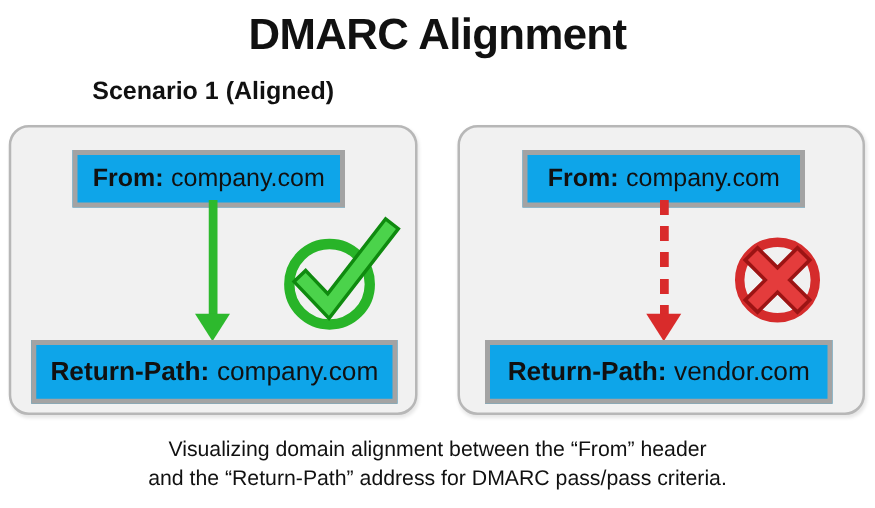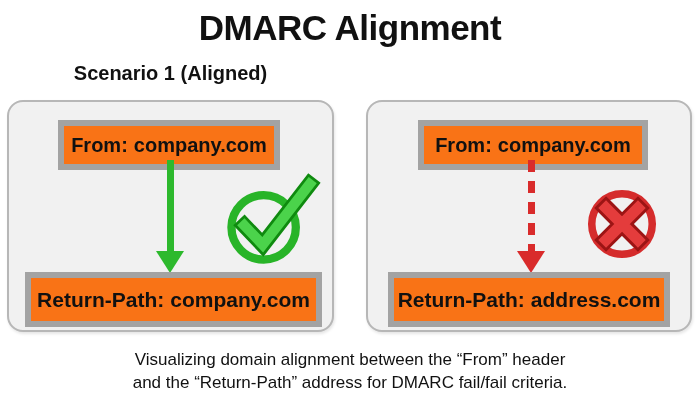--- a/index.html
+++ b/index.html
@@ -47,28 +47,28 @@
     box-shadow: 1px 2px 3px rgba(0,0,0,0.10);
   }
   .panel-left  { left: 7px;   width: 323px; }
   .panel-right { left: 366px; width: 322px; }
 
   .addr-box {
     position: absolute;
     display: flex;
     align-items: center;
     justify-content: center;
-    background: #f97316;
-    border: 6px solid #a3a3a3;
+    background: #0ea5e9;
+    border: 4px solid #a3a3a3;
     font-size: 20px;
     color: #111111;
     white-space: nowrap;
   }
   .addr-box .lbl { font-weight: 700; }
-  .addr-box .val { font-weight: 700; margin-left: 6px; }
+  .addr-box .val { font-weight: 400; margin-left: 6px; }
 
   .from-box-l   { left: 49px; top: 18px;  width: 210px; height: 38px; }
   .from-box-r   { left: 50px; top: 18px;  width: 218px; height: 38px; }
   .return-box-l { left: 16px; top: 170px; width: 285px; height: 43px; font-size: 21px; }
   .return-box-r { left: 20px; top: 170px; width: 270px; height: 43px; font-size: 21px; }
 
   
   .arrow-line-solid {
     position: absolute;
     left: 158px; top: 58px;
@@ -163,23 +163,23 @@
     <div class="arrow-head-red"></div>
 
     <svg class="result-icon icon-x" viewBox="0 0 100 100" overflow="visible">
       <circle cx="50" cy="50" r="36" fill="none" stroke="#d52c2c" stroke-width="9"></circle>
       <path d="M31 31 L69 69 M69 31 L31 69" fill="none" stroke="#9c1414" stroke-width="20" stroke-linecap="square"></path>
       <path d="M31 31 L69 69 M69 31 L31 69" fill="none" stroke="#e43c3c" stroke-width="13" stroke-linecap="square"></path>
     </svg>
 
     <div class="addr-box return-box-r">
       <span class="lbl">Return-Path:</span>
-      <span class="val">address.com</span>
+      <span class="val">vendor.com</span>
     </div>
 
   </div>
 
   <div class="caption">
     <div>Visualizing domain alignment between the “From” header</div>
-    <div>and the “Return-Path” address for DMARC fail/fail criteria.</div>
+    <div>and the “Return-Path” address for DMARC pass/pass criteria.</div>
   </div>
 
 </div>
 
 </body></html>

